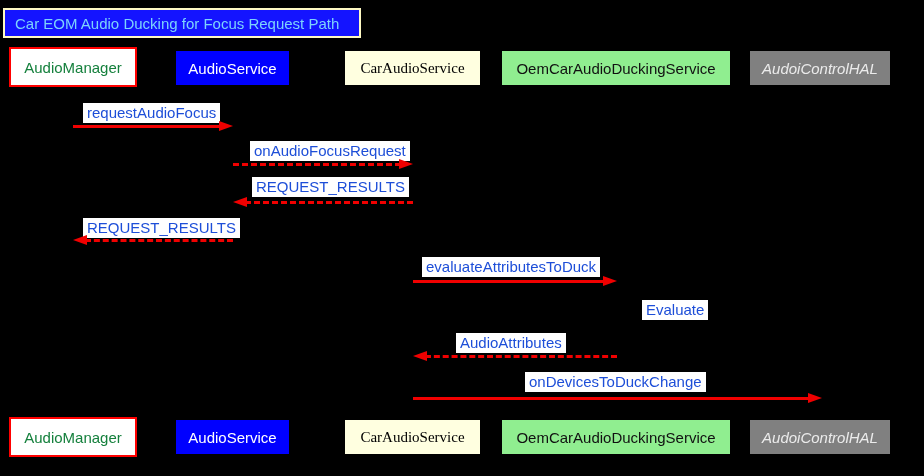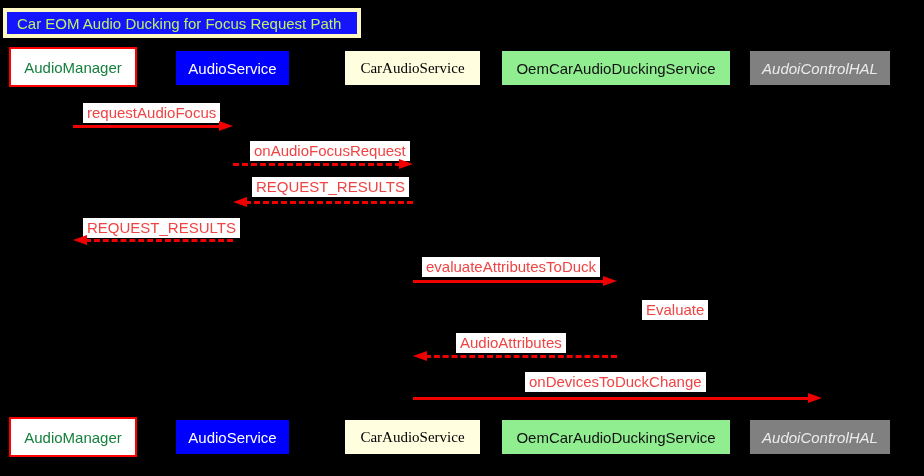--- a/index.html
+++ b/index.html
@@ -2,37 +2,37 @@
 <html><head>
 <meta charset="utf-8">
 <style>
   html,body { margin:0; padding:0; background:#000; }
   .canvas {
     position:relative; width:924px; height:476px; background:#000000;
     font-family:"Liberation Sans", sans-serif; overflow:hidden;
   }
   .title-box {
     position:absolute; left:3px; top:8px; width:358px; height:30px;
-    box-sizing:border-box; background:#1414ff; border:4px solid #fef9c3;
-    color:#bef264; font-size:15px; display:flex; align-items:center; padding-left:10px;
+    box-sizing:border-box; background:#1414ff; border:2px solid #fef9c3;
+    color:#7dd3fc; font-size:15px; display:flex; align-items:center; padding-left:10px;
   }
   .participant {
     position:absolute; box-sizing:border-box; font-size:15px;
     display:flex; align-items:center; justify-content:center; white-space:nowrap;
   }
   .p-am  { left:9px;   width:128px; height:40px; background:#ffffff; color:#15803d; border:2px solid #ff0000; }
   .p-as  { left:176px; width:113px; height:34px; background:#0000ff; color:#ffffff; }
   .p-cas { left:345px; width:135px; height:34px; background:#ffffe0; color:#000000;font-family:Liberation Serif, serif; }
   .p-oem { left:502px; width:228px; height:34px; background:#90ee90; color:#111111; }
   .p-hal { left:750px; width:140px; height:34px; background:#808080; color:#ebebeb;font-style:italic; }
   .row-top .p-am { top:47px; }  .row-top .participant:not(.p-am) { top:51px; }
   .row-bot .p-am { top:417px; } .row-bot .participant:not(.p-am) { top:420px; }
   .lifeline { position:absolute; width:1px; top:88px; height:330px; background:#000000; }
   .msg-label {
-    position:absolute; background:#ffffff; color:#ef4444; font-size:15px;
+    position:absolute; background:#ffffff; color:#1d4ed8; font-size:15px;
     line-height:18px; padding:1px 4px; white-space:nowrap;
   }
   .arrow { position:absolute; height:12px; }
   .line { position:absolute; top:5px; left:0; right:12px; border-top:3px solid #f00000; }
   .arrow.dir-left .line { left:12px; right:0; }
   .arrow.dashed .line { border-top-style:dashed; }
   .head { position:absolute; top:1px; width:0; height:0;
           border-top:5px solid transparent; border-bottom:5px solid transparent; }
   .head-right { right:0; border-left:14px solid #f00000; }
   .head-left  { left:0;  border-right:14px solid #f00000; }

